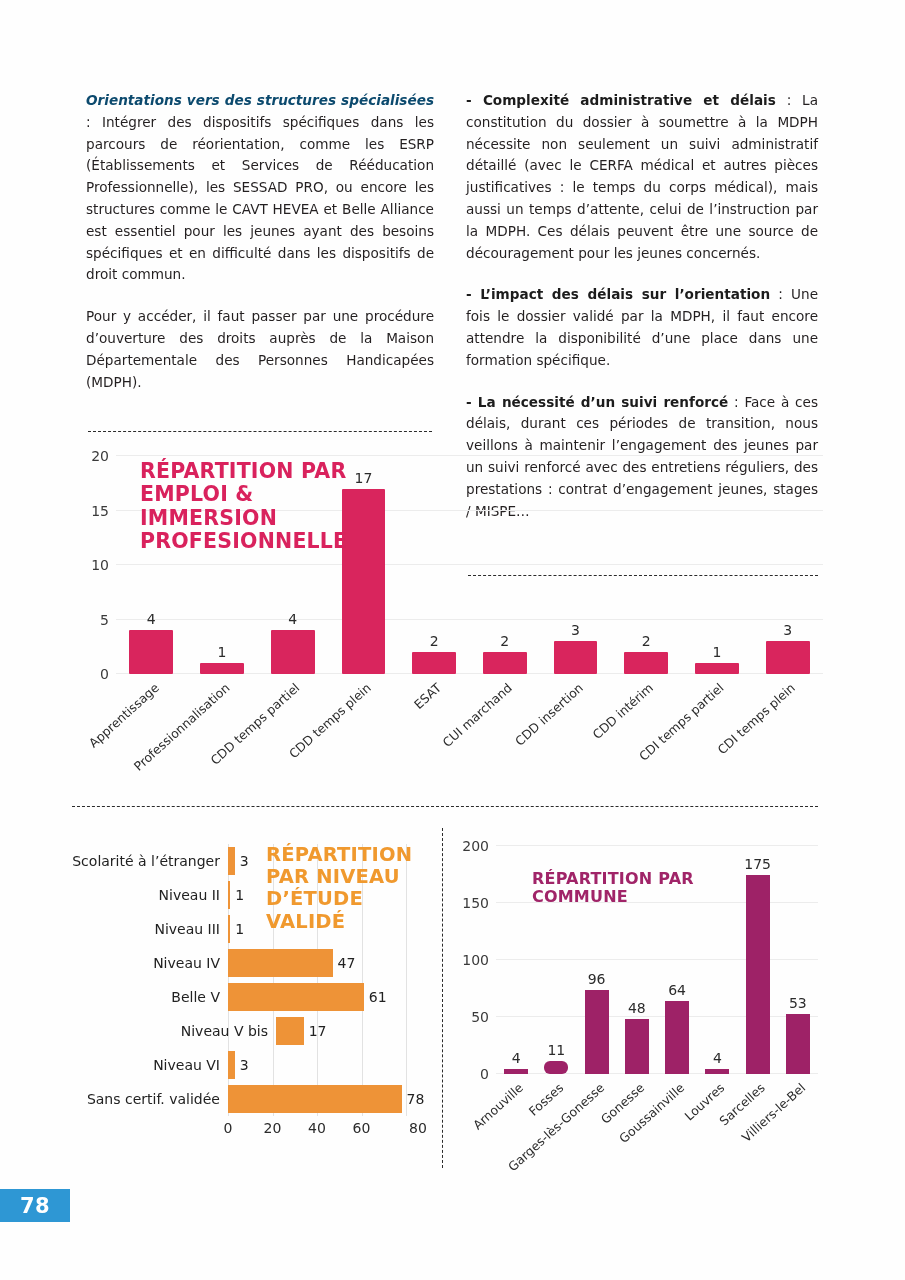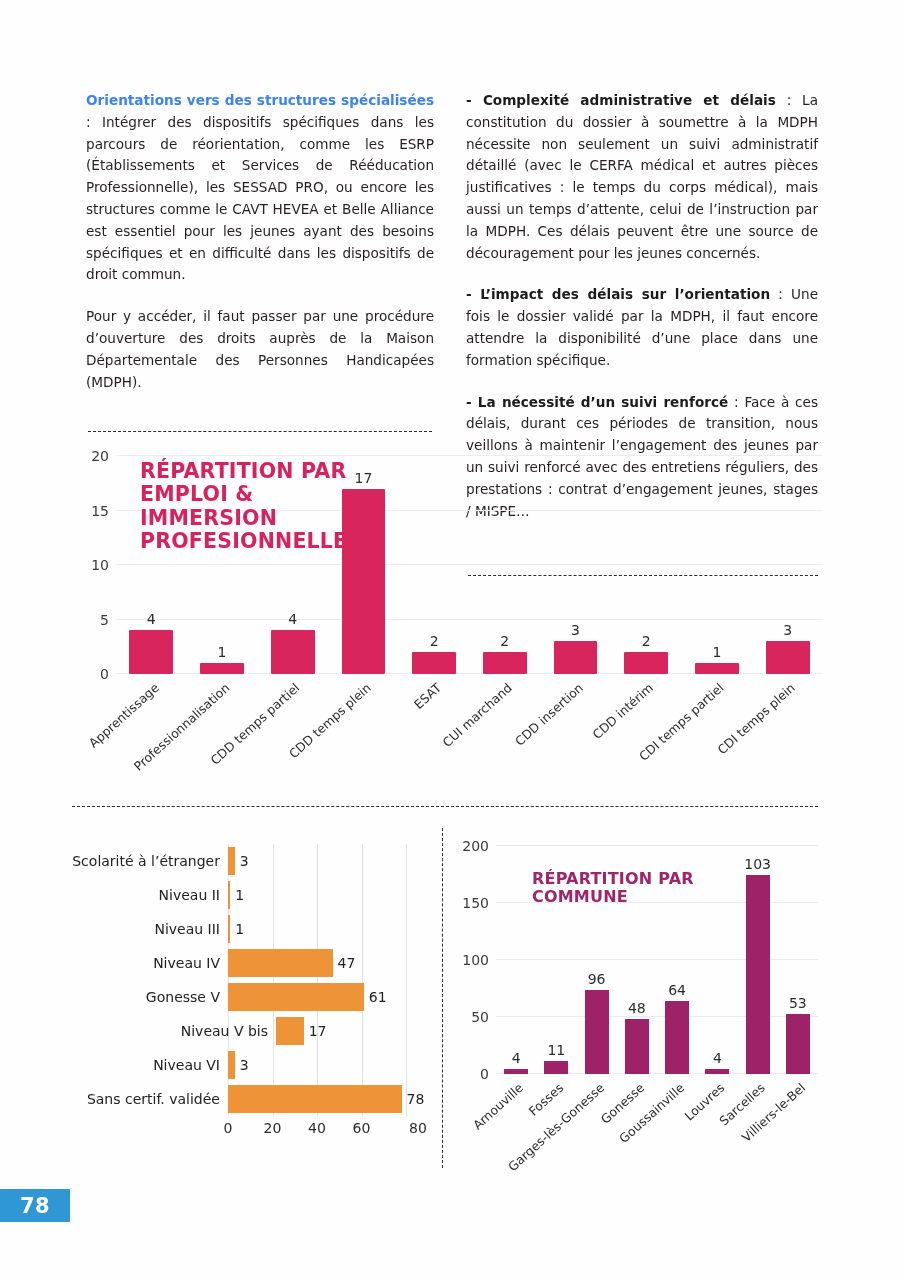--- a/index.html
+++ b/index.html
@@ -29,22 +29,23 @@
     text-align: justify;
     font-family: "DejaVu Sans", sans-serif;
   }
   .col-left  { left: 86px;  top: 90px;  width: 348px; }
   .col-right { left: 466px; top: 90px;  width: 352px; }
 
   .para { margin: 0 0 20px 0; }
   .para:last-child { margin-bottom: 0; }
 
   .lead-pink {
-    color: #3b82f6;
+    color: #0c4a6e;
     font-weight: bold;
+    font-style: italic;
   }
   .lead-bold {
     color: #1c1c1c;
     font-weight: bold;
   }
 
   
   .dash {
     position: absolute;
     border-top: 1.6px dashed #2b2b2b;
@@ -309,80 +310,81 @@
           <div class="hlabel">Niveau III</div>
           <div class="hbar" style="width: 1.25%;"></div>
           <div class="hval" style="left: 1.25%;">1</div>
         </div>
         <div class="hrow" style="top: 37.5%; height: 12.5%;">
           <div class="hlabel">Niveau IV</div>
           <div class="hbar" style="width: 58.75%;"></div>
           <div class="hval" style="left: 58.75%;">47</div>
         </div>
         <div class="hrow" style="top: 50%; height: 12.5%;">
-          <div class="hlabel">Gonesse V</div>
+          <div class="hlabel">Belle V</div>
           <div class="hbar" style="width: 76.25%;"></div>
           <div class="hval" style="left: 76.25%;">61</div>
         </div>
         <div class="hrow" style="top: 62.5%; height: 12.5%; margin-left: 48px;">
           <div class="hlabel">Niveau V bis</div>
           <div class="hbar" style="width: 21.25%;"></div>
           <div class="hval" style="left: 21.25%;">17</div>
         </div>
         <div class="hrow" style="top: 75%; height: 12.5%;">
           <div class="hlabel">Niveau VI</div>
           <div class="hbar" style="width: 3.75%;"></div>
           <div class="hval" style="left: 3.75%;">3</div>
         </div>
         <div class="hrow" style="top: 87.5%; height: 12.5%;">
           <div class="hlabel">Sans certif. validée</div>
           <div class="hbar" style="width: 97.5%;"></div>
           <div class="hval" style="left: 97.5%;">78</div>
         </div>
       </div>
+    <div class="chart-title title" id="chart2-title" style="color: rgb(240, 153, 46);">RÉPARTITION PAR NIVEAU D’ÉTUDE VALIDÉ</div>
   </div>
 
   <div class="chart" id="chart3">
     <div class="plot" id="chart3-plot">
         <div class="gridline" style="bottom: 0%;"></div>
         <div class="ytick" style="bottom: 0%; top: auto; transform: translateY(50%);">0</div>
         <div class="gridline" style="bottom: 25%;"></div>
         <div class="ytick" style="bottom: 25%; top: auto; transform: translateY(50%); margin-top: 32px;">50</div>
         <div class="gridline" style="bottom: 50%;"></div>
         <div class="ytick" style="bottom: 50%; top: auto; transform: translateY(50%);">100</div>
         <div class="gridline" style="bottom: 75%;"></div>
         <div class="ytick" style="bottom: 75%; top: auto; transform: translateY(50%);">150</div>
         <div class="gridline" style="bottom: 100%;"></div>
         <div class="ytick" style="bottom: 100%; top: auto; transform: translateY(50%);">200</div>
         <div class="bar-v" style="left: 2.5%; width: 7.5%; height: 2%;">
           <div class="bar-val">4</div>
           <div class="xlab-rot" style="font-size: 12.4px;">Arnouville</div>
         </div>
-        <div class="bar-v" style="left: 15%; width: 7.5%; height: 5.5%;">
+        <div class="bar-v" style="left: 15%; width: 7.5%; height: 5.5%; border-radius: 6px;">
           <div class="bar-val">11</div>
           <div class="xlab-rot" style="font-size: 12.4px;">Fosses</div>
         </div>
         <div class="bar-v" style="left: 27.5%; width: 7.5%; height: 37%;">
           <div class="bar-val">96</div>
           <div class="xlab-rot" style="font-size: 12.4px;">Garges-lès-Gonesse</div>
         </div>
         <div class="bar-v" style="left: 40%; width: 7.5%; height: 24%;">
           <div class="bar-val">48</div>
           <div class="xlab-rot" style="font-size: 12.4px;">Gonesse</div>
         </div>
         <div class="bar-v" style="left: 52.5%; width: 7.5%; height: 32%;">
           <div class="bar-val">64</div>
           <div class="xlab-rot" style="font-size: 12.4px;">Goussainville</div>
         </div>
         <div class="bar-v" style="left: 65%; width: 7.5%; height: 2%;">
           <div class="bar-val">4</div>
           <div class="xlab-rot" style="font-size: 12.4px;">Louvres</div>
         </div>
         <div class="bar-v" style="left: 77.5%; width: 7.5%; height: 87.5%;">
-          <div class="bar-val">103</div>
+          <div class="bar-val">175</div>
           <div class="xlab-rot" style="font-size: 12.4px;">Sarcelles</div>
         </div>
         <div class="bar-v" style="left: 90%; width: 7.5%; height: 26.5%;">
           <div class="bar-val">53</div>
           <div class="xlab-rot" style="font-size: 12.4px;">Villiers-le-Bel</div>
         </div>
       </div>
     <div class="chart-title title" id="chart3-title" style="color: rgb(160, 36, 104);">RÉPARTITION PAR COMMUNE</div>
   </div>
 

